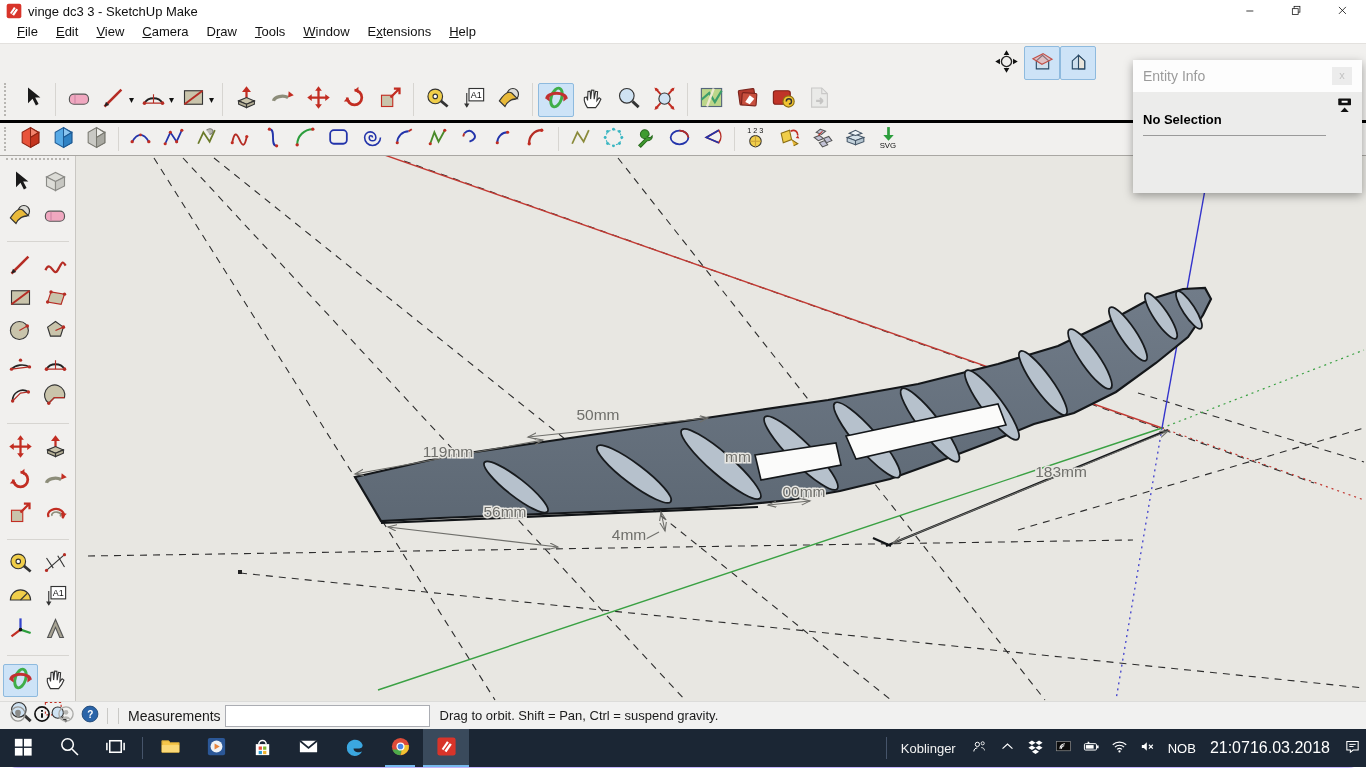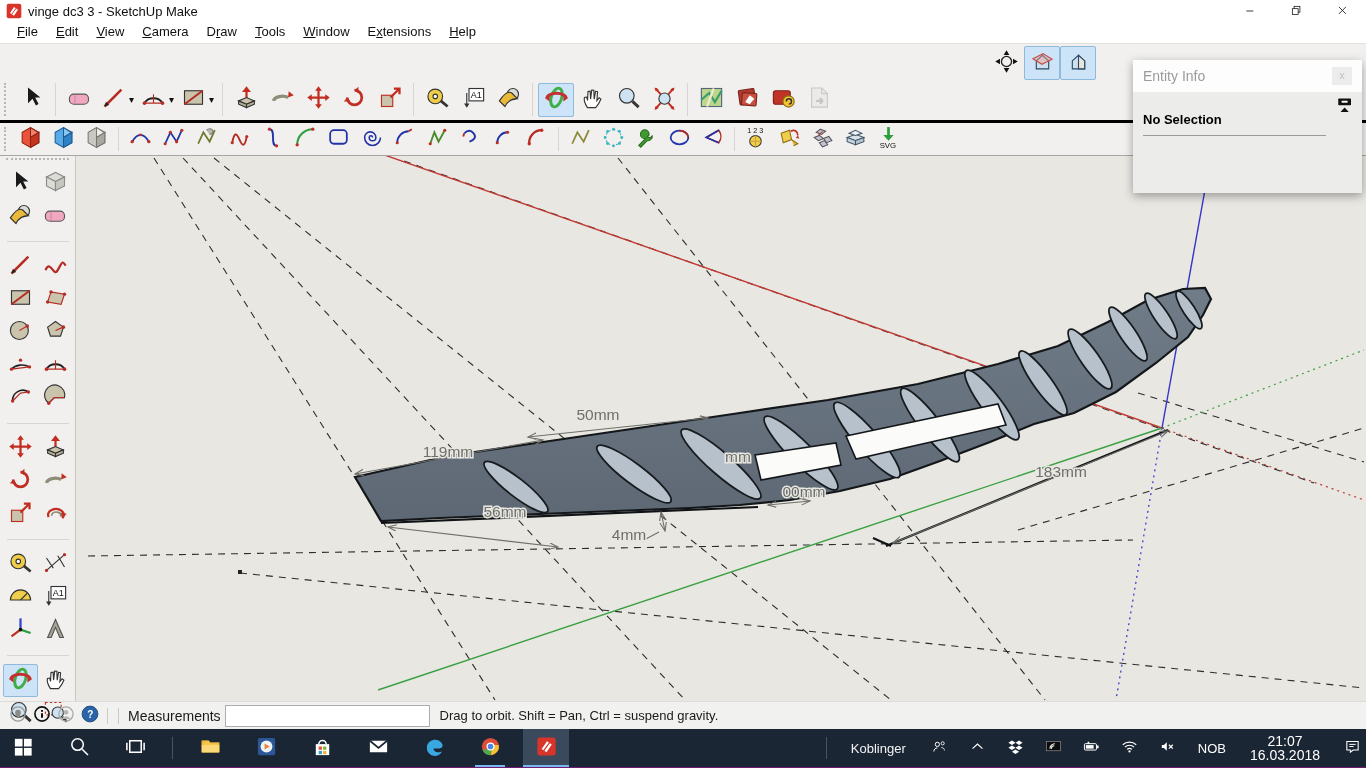--- a/index.html
+++ b/index.html
@@ -1,17 +1,17 @@
 <!DOCTYPE html>
 <html><head>
 <meta charset="utf-8">
 <style>
   * { margin:0; padding:0; box-sizing:border-box; }
   html,body { width:1366px; height:768px; overflow:hidden; font-family:"Liberation Sans", sans-serif; }
-  #app { position:relative; width:1366px; height:768px; background:#701a75; }
+  #app { position:relative; width:1366px; height:768px; background:#c4b5fd;border-radius:18px; }
 
   
   .titlebar { height:22px; background:#ffffff; display:flex; align-items:center; padding-left:6px; }
   .titlebar .appicon { width:16px; height:16px; margin-right:6px; }
   .titlebar .title { font-size:13px; color:#101010; flex:1; }
   .wincontrols { display:flex; height:100%; }
   .winbtn { width:46px; height:22px; display:flex; align-items:center; justify-content:center; }
   .winbtn svg { width:14px; height:14px; }
 
   
@@ -61,33 +61,33 @@
   
   .statusbar { height:28px; background:#f1f1f0; border-top:1px solid #dcdcda; display:flex; align-items:center; padding:0 6px; }
   .sbtn { width:24px; height:24px; display:flex; align-items:center; justify-content:center; }
   .sbtn svg { width:20px; height:20px; }
   .sb-sep { width:1px; height:16px; background:#c9c9c6; margin:0 5px; }
   .hint { font-size:13px; color:#1a1a1a; margin-left:10px; flex:1; }
   .meas-label { font-size:14px; color:#1a1a1a; margin:0 4px; }
   .meas-input { width:205px; height:22px; border:1px solid #abadb3; background:#fff; font-size:12px; padding:0 4px; font-family:"Liberation Sans",sans-serif; }
 
   
-  .taskbar { height:38px; background:#1b2634; display:flex; align-items:stretch; color:#fff;gap:10px; }
+  .taskbar { height:38px; background:#1b2634; display:flex; align-items:stretch; color:#fff; }
   .tkbtn { width:46px; display:flex; align-items:center; justify-content:center; position:relative; }
   .tkbtn svg { width:23px; height:23px; }
   .tkbtn.running::after { content:""; position:absolute; left:8px; right:8px; bottom:0; height:2px; background:#76b9ed; }
   .tkbtn.activeapp { background:#3a4a5c; }
   .tkbtn.activeapp::after { content:""; position:absolute; left:0; right:0; bottom:0; height:2px; background:#76b9ed; }
   .tk-sep { width:1px; background:#46546a; margin:8px 4px; }
   .tk-spacer { flex:1; }
   .traylabel { display:flex; align-items:center; font-size:13px; color:#f2f2f2; padding:0 10px; }
   .trayicon { width:28px; display:flex; align-items:center; justify-content:center; }
   .trayicon svg { width:17px; height:17px; }
   .traytext { display:flex; align-items:center; font-size:13px; padding:12px 6px; }
-  .clock { display:flex; flex-direction:column; justify-content:center; align-items:center; font-size:14px; line-height:14px; padding:0 8px; }
+  .clock { display:flex; flex-direction:row; justify-content:center; align-items:center; font-size:16px; line-height:14px; padding:0 8px; }
 </style>
 </head>
 <body>
 
 <div id="app">
 
   <div class="titlebar">
     <span class="appicon" id="appicon"><svg viewBox="0 0 24 24" xmlns="http://www.w3.org/2000/svg">
           <rect x="1" y="1" width="22" height="22" rx="3" fill="#d8342a"></rect>
           <path d="M6 15l6-9 6 4-6 9z" fill="#fff"></path>

